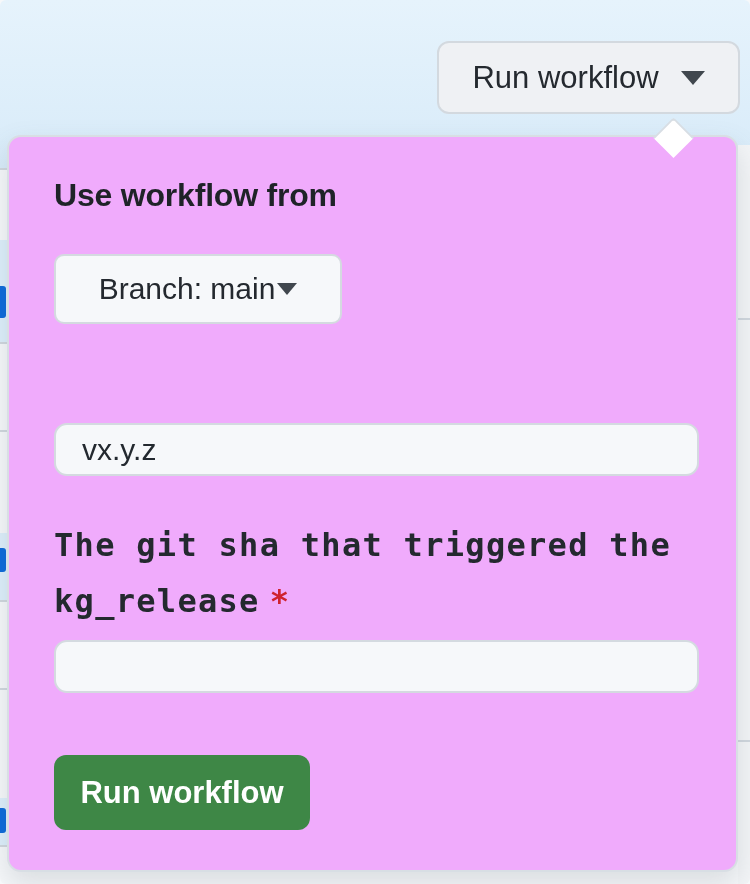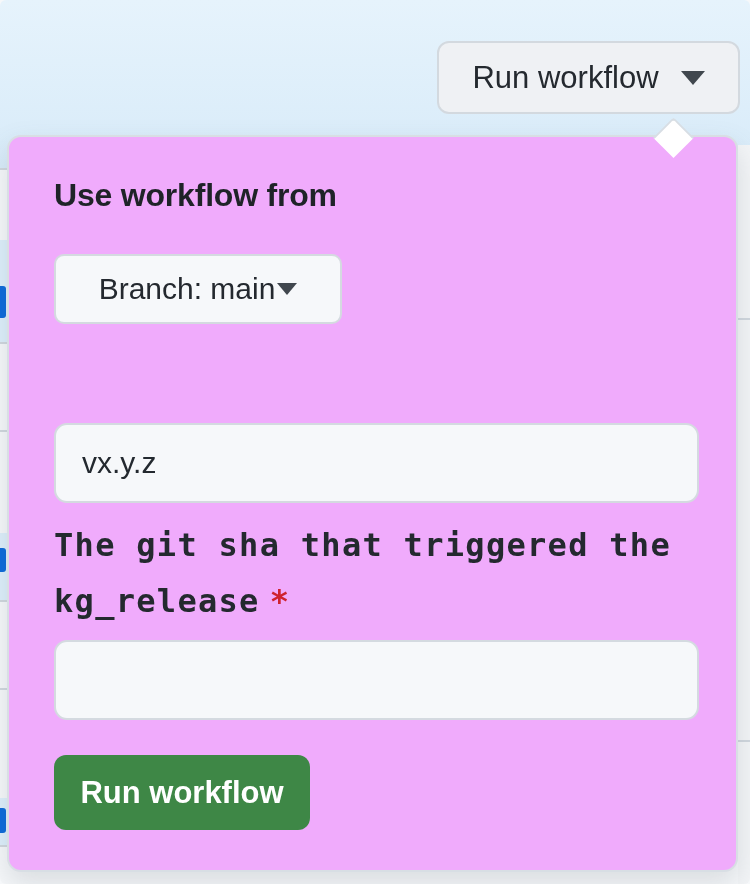--- a/index.html
+++ b/index.html
@@ -85,21 +85,21 @@
     position:absolute;left:45px;width:662px;
     font-family:"DejaVu Sans Mono","Liberation Mono",monospace;
     font-weight:bold;font-size:32px;letter-spacing:1.3px;
     line-height:56px;color:#24292f;
     word-wrap:break-word;
   }
   .label-1{top:215px;}
   .label-2{top:380px;}
   .required-marker{color:var(--required,#cf222e);margin-left:10px;}
   .text-input{
-    position:absolute;left:45px;width:645px;height:80px;
+    position:absolute;left:45px;width:645px;height:53px;
     box-sizing:border-box;
     background:#f6f8fa;
     border:2px solid #d4dae0;
     border-radius:13px;
     padding:0 26px;
     font-family:"Liberation Sans",sans-serif;
     font-size:30px;color:#23292f;
     outline:none;
   }
   .input-1{top:286px;}

